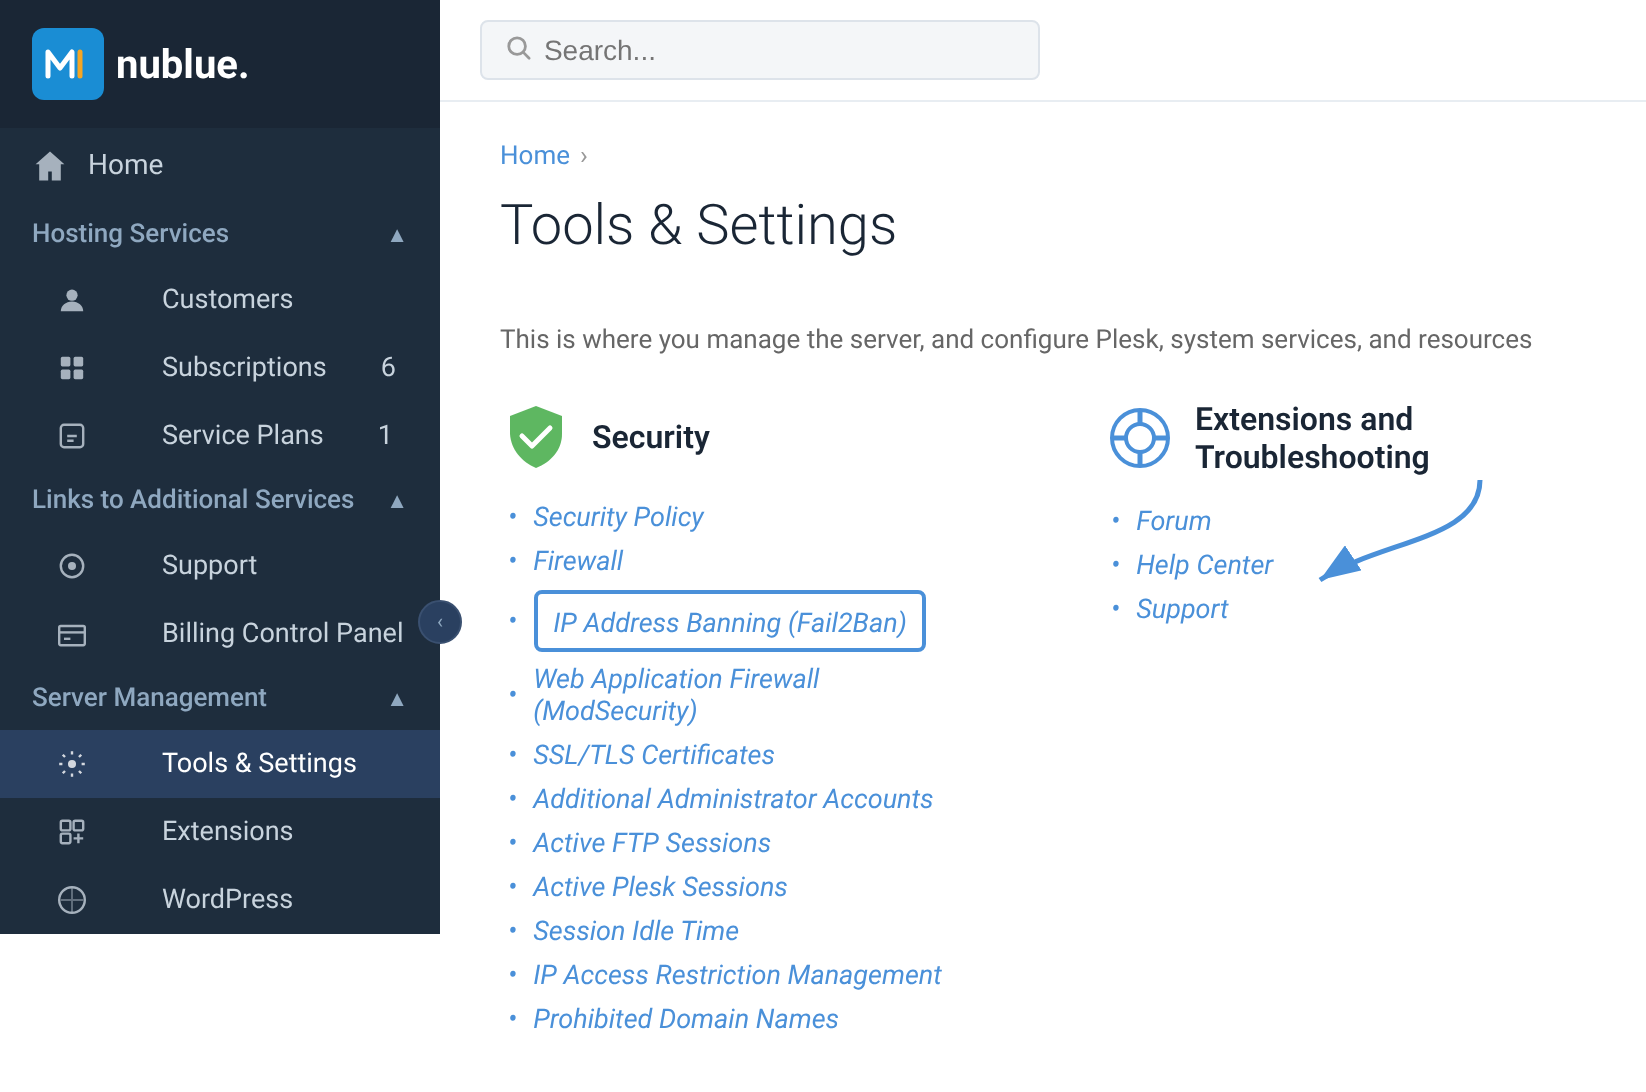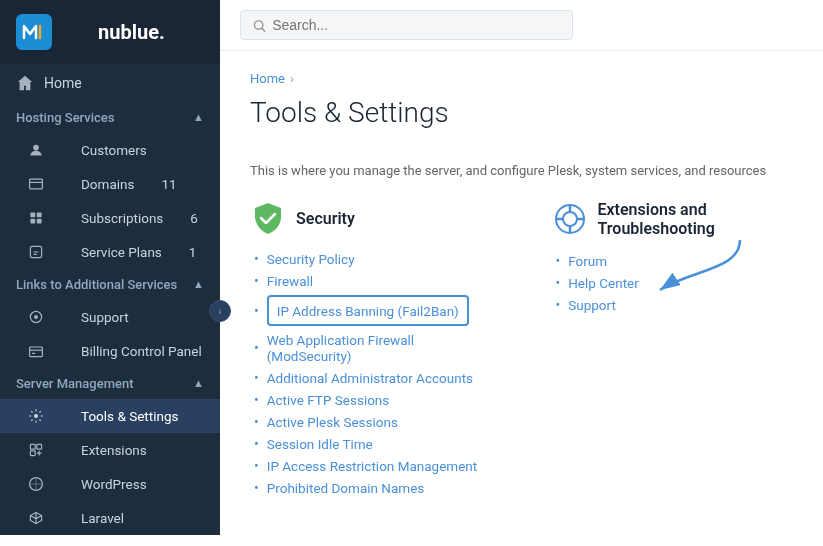--- a/index.html
+++ b/index.html
@@ -14,21 +14,20 @@
       display: flex;
       flex-direction: column;
       overflow-y: auto;
       overflow-x: hidden;
     }
     .sidebar-logo {
       padding: 14px 16px;
       display: flex;
       align-items: center;
       background: #1a2635;
-      gap: 40px;
     }
     .logo-icon {
       width: 36px;
       height: 36px;
       margin-right: 6px;
     }
     .sidebar-nav-item {
       display: flex;
       align-items: center;
       padding: 10px 16px;
@@ -85,26 +84,26 @@
     }
     .topbar {
       padding: 10px 20px;
       background: #fff;
       border-bottom: 1px solid #e8edf2;
       display: flex;
       align-items: center;
     }
     .search-box {
       display: flex;
-      align-items: flex-end;
+      align-items: flex-start;
       background: #f4f6f8;
       border: 1px solid #dde3ea;
       border-radius: 4px;
       padding: 6px 12px;
-      width: 333px;
+      width: 280px;
     }
     .search-box input {
       border: none;
       background: transparent;
       outline: none;
       font-size: 14px;
       color: #555;
       width: 100%;
       margin-left: 6px;
     }
@@ -152,20 +151,21 @@
       flex-shrink: 0;
     }
     .card-title {
       font-size: 16px;
       font-weight: 600;
       color: #1a2635;
     }
     .card-links {
       list-style: none;
       padding-left: 4px;
+      font-style: italic;
     }
     .card-links li {
       padding: 3px 0;
       display: flex;
       align-items: center;
     }
     .card-links li::before {
       content: '•';
       color: #4a90d9;
       margin-right: 8px;
@@ -240,28 +240,20 @@
 
     <div class="sidebar-sub-item">
       <svg class="nav-icon" viewBox="0 0 20 20" fill="currentColor">
         <circle cx="10" cy="7" r="3.5"></circle>
         <path d="M3 17c0-3.3 3.1-6 7-6s7 2.7 7 6"></path>
       </svg>
       <span>Customers</span>
     </div>
     <div class="sidebar-sub-item">
       <svg class="nav-icon" viewBox="0 0 20 20" fill="currentColor">
-        <rect x="2" y="4" width="16" height="12" rx="1" stroke="currentColor" stroke-width="1.5" fill="none"></rect>
-        <path d="M2 8h16" stroke="currentColor" stroke-width="1.5"></path>
-      </svg>
-      <span>Domains</span>
-      <span class="badge">11</span>
-    </div>
-    <div class="sidebar-sub-item">
-      <svg class="nav-icon" viewBox="0 0 20 20" fill="currentColor">
         <rect x="3" y="3" width="6" height="6" rx="1"></rect>
         <rect x="11" y="3" width="6" height="6" rx="1"></rect>
         <rect x="3" y="11" width="6" height="6" rx="1"></rect>
         <rect x="11" y="11" width="6" height="6" rx="1"></rect>
       </svg>
       <span>Subscriptions</span>
       <span class="badge">6</span>
     </div>
     <div class="sidebar-sub-item">
       <svg class="nav-icon" viewBox="0 0 20 20" fill="none" stroke="currentColor" stroke-width="1.5">
@@ -311,27 +303,20 @@
         <path d="M14 11v6M11 14h6"></path>
       </svg>
       <span>Extensions</span>
     </div>
     <div class="sidebar-sub-item">
       <svg class="nav-icon" viewBox="0 0 20 20" fill="currentColor">
         <circle cx="10" cy="10" r="8" stroke="currentColor" stroke-width="1.5" fill="none"></circle>
         <path d="M3 10h14M10 2v16" stroke="currentColor" stroke-width="1.2" opacity="0.5"></path>
       </svg>
       <span>WordPress</span>
-    </div>
-    <div class="sidebar-sub-item">
-      <svg class="nav-icon" viewBox="0 0 20 20" fill="none" stroke="currentColor" stroke-width="1.5">
-        <path d="M10 3l7 4v6l-7 4-7-4V7z"></path>
-        <path d="M10 3v14M3 7l7 4 7-4"></path>
-      </svg>
-      <span>Laravel</span>
     </div>
   </div>
 
   <div class="collapse-handle">‹</div>
 </div>
 
 <div class="main">
   <div class="topbar">
     <div class="search-box">
       <svg width="14" height="14" viewBox="0 0 14 14" fill="none">
@@ -369,20 +354,23 @@
           <li>
             <a>Firewall</a>
           </li>
           <li class="link-highlighted">
             <span class="link-box">
               <a>IP Address Banning (Fail2Ban)</a>
             </span>
           </li>
           <li>
             <a>Web Application Firewall (ModSecurity)</a>
+          </li>
+          <li>
+            <a>SSL/TLS Certificates</a>
           </li>
           <li>
             <a>Additional Administrator Accounts</a>
           </li>
           <li>
             <a>Active FTP Sessions</a>
           </li>
           <li>
             <a>Active Plesk Sessions</a>
           </li>

